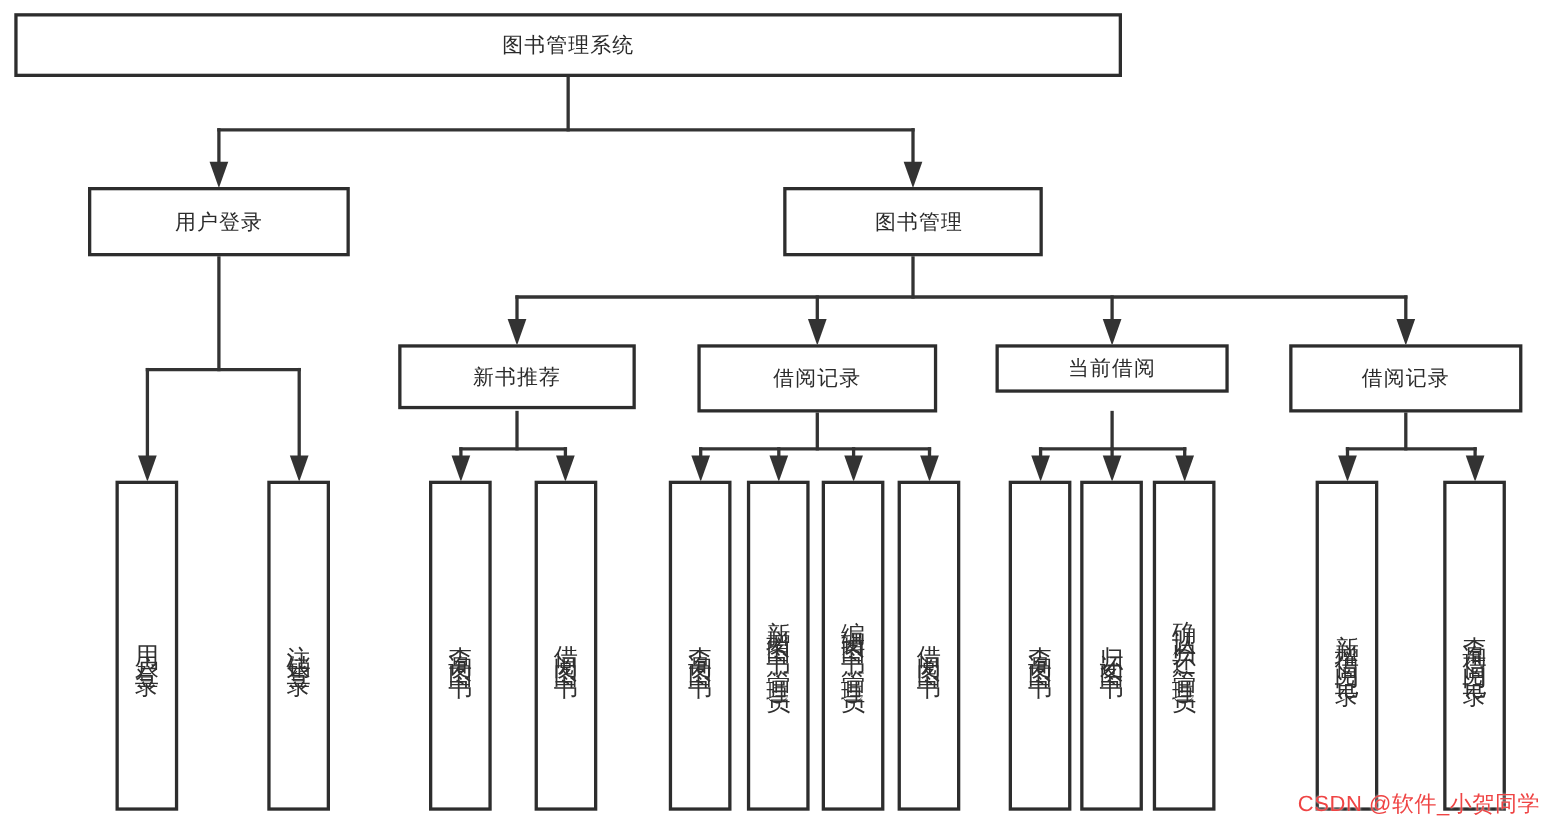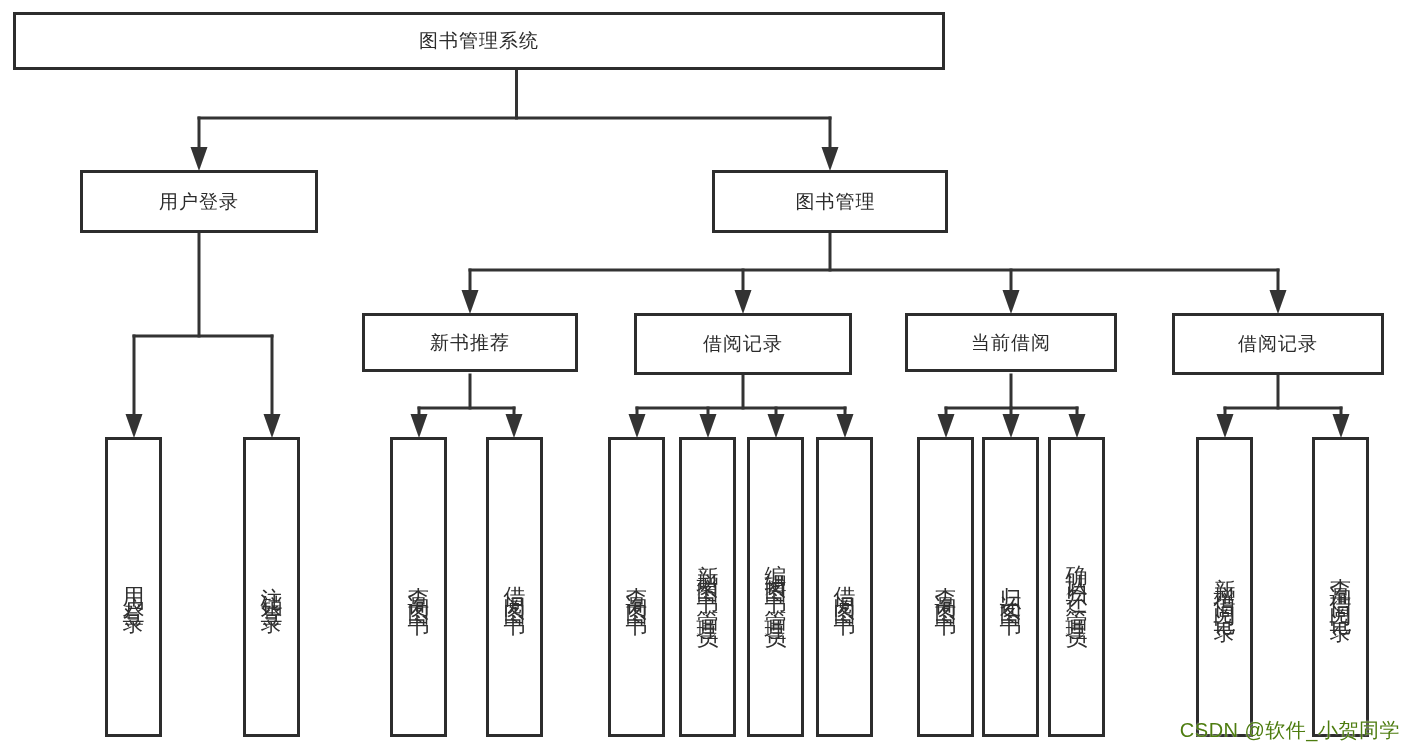--- a/index.html
+++ b/index.html
@@ -55,21 +55,21 @@
     line-height: 1;
     letter-spacing: 9px;
     color: #2f2f2f;
   }
   .watermark {
     position: absolute;
     right: 5px;
     bottom: 3px;
     z-index: 2;
     font-size: 20px;
-    color: #4d7c0f;
+    color: #ef4444;
     text-shadow: 0 0 2px #ffffff;
     white-space: nowrap;
     letter-spacing: 0.5px;
   }
 </style>
 </head>
 <body>
 
 <div class="canvas">
 
@@ -128,38 +128,38 @@
     <polygon points="1068.5,414 1085.5,414 1077,438"></polygon>
 
     <path d="M1278 375 V408"></path>
     <path d="M1225 408 H1341"></path>
     <path d="M1225 408 V414"></path>
     <path d="M1341 408 V414"></path>
     <polygon points="1216.5,414 1233.5,414 1225,438"></polygon>
     <polygon points="1332.5,414 1349.5,414 1341,438"></polygon>
   </svg>
 
-  <div class="node h" style="left:13px; top:12px; width:932px; height:58px;">
+  <div class="node h" style="left:13px; top:12px; width:1007px; height:58px;">
     <span>图书管理系统</span>
   </div>
 
   <div class="node h" style="left:80px; top:170px; width:238px; height:63px;">
     <span>用户登录</span>
   </div>
   <div class="node h" style="left:712px; top:170px; width:236px; height:63px;padding-left:11px;">
     <span>图书管理</span>
   </div>
 
   <div class="node h" style="left:362px; top:313px; width:216px; height:59px;">
     <span>新书推荐</span>
   </div>
   <div class="node h" style="left:634px; top:313px; width:218px; height:62px;">
     <span>借阅记录</span>
   </div>
-  <div class="node h" style="left:905px; top:313px; width:212px; height:59px;">
+  <div class="node h" style="left:905px; top:313px; width:212px; height:44px;">
     <span>当前借阅</span>
   </div>
   <div class="node h" style="left:1172px; top:313px; width:212px; height:62px;">
     <span>借阅记录</span>
   </div>
 
   <div class="node leaf" style="left:105px; top:437px; width:57px; height:300px;">
     <span>用户登录</span>
   </div>
   <div class="node leaf" style="left:243px; top:437px; width:57px; height:300px;">

